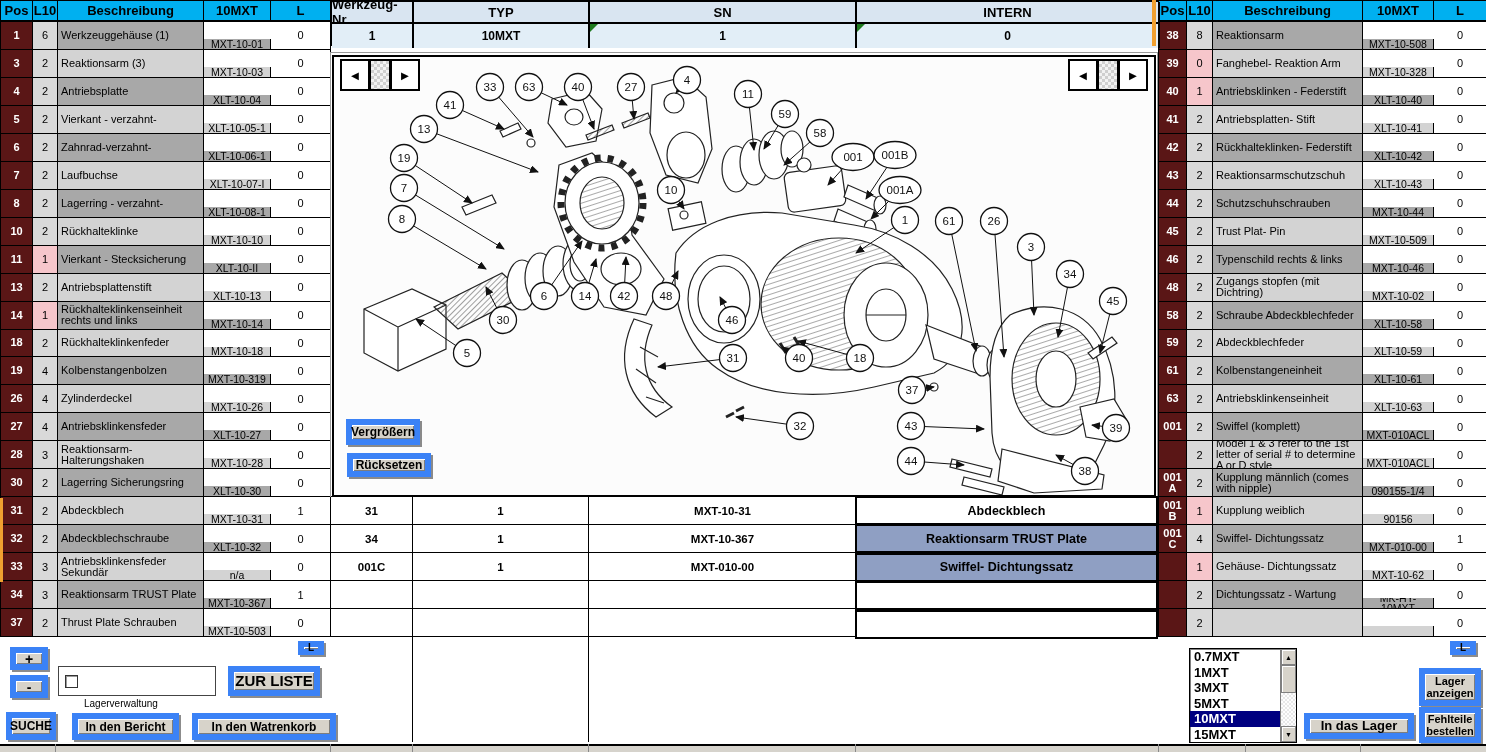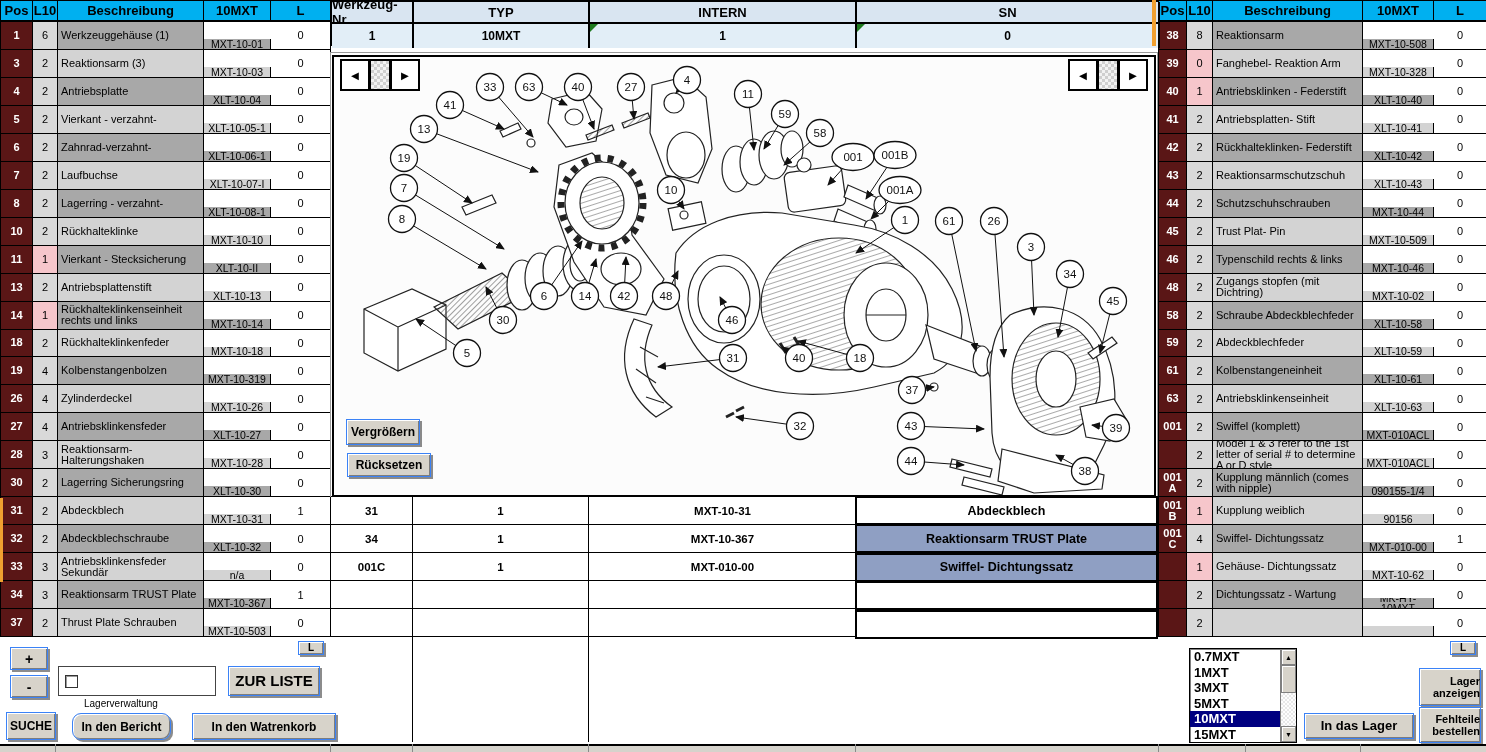--- a/index.html
+++ b/index.html
@@ -36,24 +36,24 @@
   #diagram-outer{position:absolute;left:330px;top:52px;width:826px;height:444px;border:1px solid #9a9a9a;}
   #diagram{position:absolute;left:332px;top:55px;width:820px;height:438px;border:2px solid #000;
            background:#fcfcfc;box-sizing:content-box;}
   #diagram svg{position:absolute;left:0;top:0;}
   .nav{position:absolute;width:76px;height:28px;background:#fff;border:2px solid #000;display:flex;}
   #nav-left{left:6px;top:2px;} #nav-right{left:734px;top:2px;}
   .nav-btn{flex:1;display:flex;align-items:center;justify-content:center;font-size:13px;background:#fff;}
   .nav-div{width:3px;background:#000;}
   .nav-hatch{width:18px;background:repeating-conic-gradient(#cfcfcf 0% 25%,#f2f2f2 0% 50%) 0 0/6px 6px;}
   
-  .btn95{background:var(--btn);border:1px solid #3b82f6;
+  .btn95{background:var(--btn);border:6px solid #3b82f6;
          box-shadow:inset 1px 1px 0 #fff,inset -1px -1px 0 #7d7d7d,2px 2px 0 rgba(0,0,0,.45);
          display:flex;align-items:center;justify-content:center;font-weight:bold;
-         font-size:12px;box-sizing:border-box;cursor:default;text-align:right;line-height:12px;}
+         font-size:12px;box-sizing:border-box;cursor:default;text-align:center;line-height:12px;}
   .abs{position:absolute;}
   
   #sel-table{position:absolute;left:330px;top:497px;width:526px;height:140px;display:grid;
              grid-template-columns:82px 176px 268px;grid-template-rows:repeat(5,1fr);
              border-left:1px solid #000;box-sizing:border-box;background:#fff;}
   .s-cell{border-right:1px solid #000;border-bottom:1px solid #000;border-top:1px solid #000;margin-top:-1px;
           display:flex;align-items:center;justify-content:center;font-weight:bold;font-size:11.5px;background:#fff;}
   #name-block{position:absolute;left:856px;top:497px;width:301px;height:140px;}
   .n-cell{position:absolute;left:0;width:299px;height:25px;border:1px solid #000;outline:1px solid #000;outline-offset:0px;
           display:flex;align-items:center;justify-content:center;font-weight:bold;font-size:12.5px;background:#fff;}
@@ -314,22 +314,22 @@
       <div class="cell c-pos"></div>
       <div class="cell c-l10">2</div>
       <div class="cell c-desc lt"></div>
       <div class="cell c-part lt"></div>
       <div class="cell c-l">0</div>
     </div>
 
   <div id="top-form" style="grid-auto-flow: row;">
       <div class="f-h">Werkzeug-Nr.</div>
       <div class="f-h">TYP</div>
+      <div class="f-h">SN</div>
       <div class="f-h">INTERN</div>
-      <div class="f-h">SN</div>
       <div class="f-v">1</div>
       <div class="f-v">10MXT</div>
       <div class="f-v">1<div class="tri"></div></div>
       <div class="f-v">0<div class="tri"></div></div>
     </div>
   <div id="form-orange"></div>
   <div id="left-orange"></div>
 
   <div id="diagram-outer"></div>
   <div id="diagram">
@@ -672,21 +672,21 @@
 
   <div class="btn95 abs" style="left:10px;top:647px;width:38px;height:23px;font-size:14px;">+</div>
   <div class="btn95 abs" style="left:10px;top:675px;width:38px;height:23px;font-size:14px;">-</div>
   <div class="btn95 abs" style="left:298px;top:641px;width:26px;height:14px;font-size:10px;">L</div>
   <div id="check-frame">
     <div id="check-box"></div>
     <div id="check-label">Lagerverwaltung</div>
   </div>
   <div class="btn95 abs" style="left:228px;top:666px;width:92px;height:30px;font-size:15px;">ZUR LISTE</div>
   <div class="btn95 abs" style="left:6px;top:712px;width:50px;height:28px;">SUCHE</div>
-  <div class="btn95 abs" style="left:72px;top:713px;width:99px;height:27px;border-radius:9px;">In den Bericht</div>
+  <div class="btn95 abs" style="left:72px;top:713px;width:107px;height:27px;">In den Bericht</div>
   <div class="btn95 abs" style="left:192px;top:713px;width:144px;height:27px;">In den Watrenkorb</div>
 
   <div class="btn95 abs" style="left:1450px;top:641px;width:26px;height:14px;font-size:10px;">L</div>
   <div id="listbox">
     <div id="list-items">
         <div class="li">0.7MXT</div>
         <div class="li">1MXT</div>
         <div class="li">3MXT</div>
         <div class="li">5MXT</div>
         <div class="li sel">10MXT</div>

